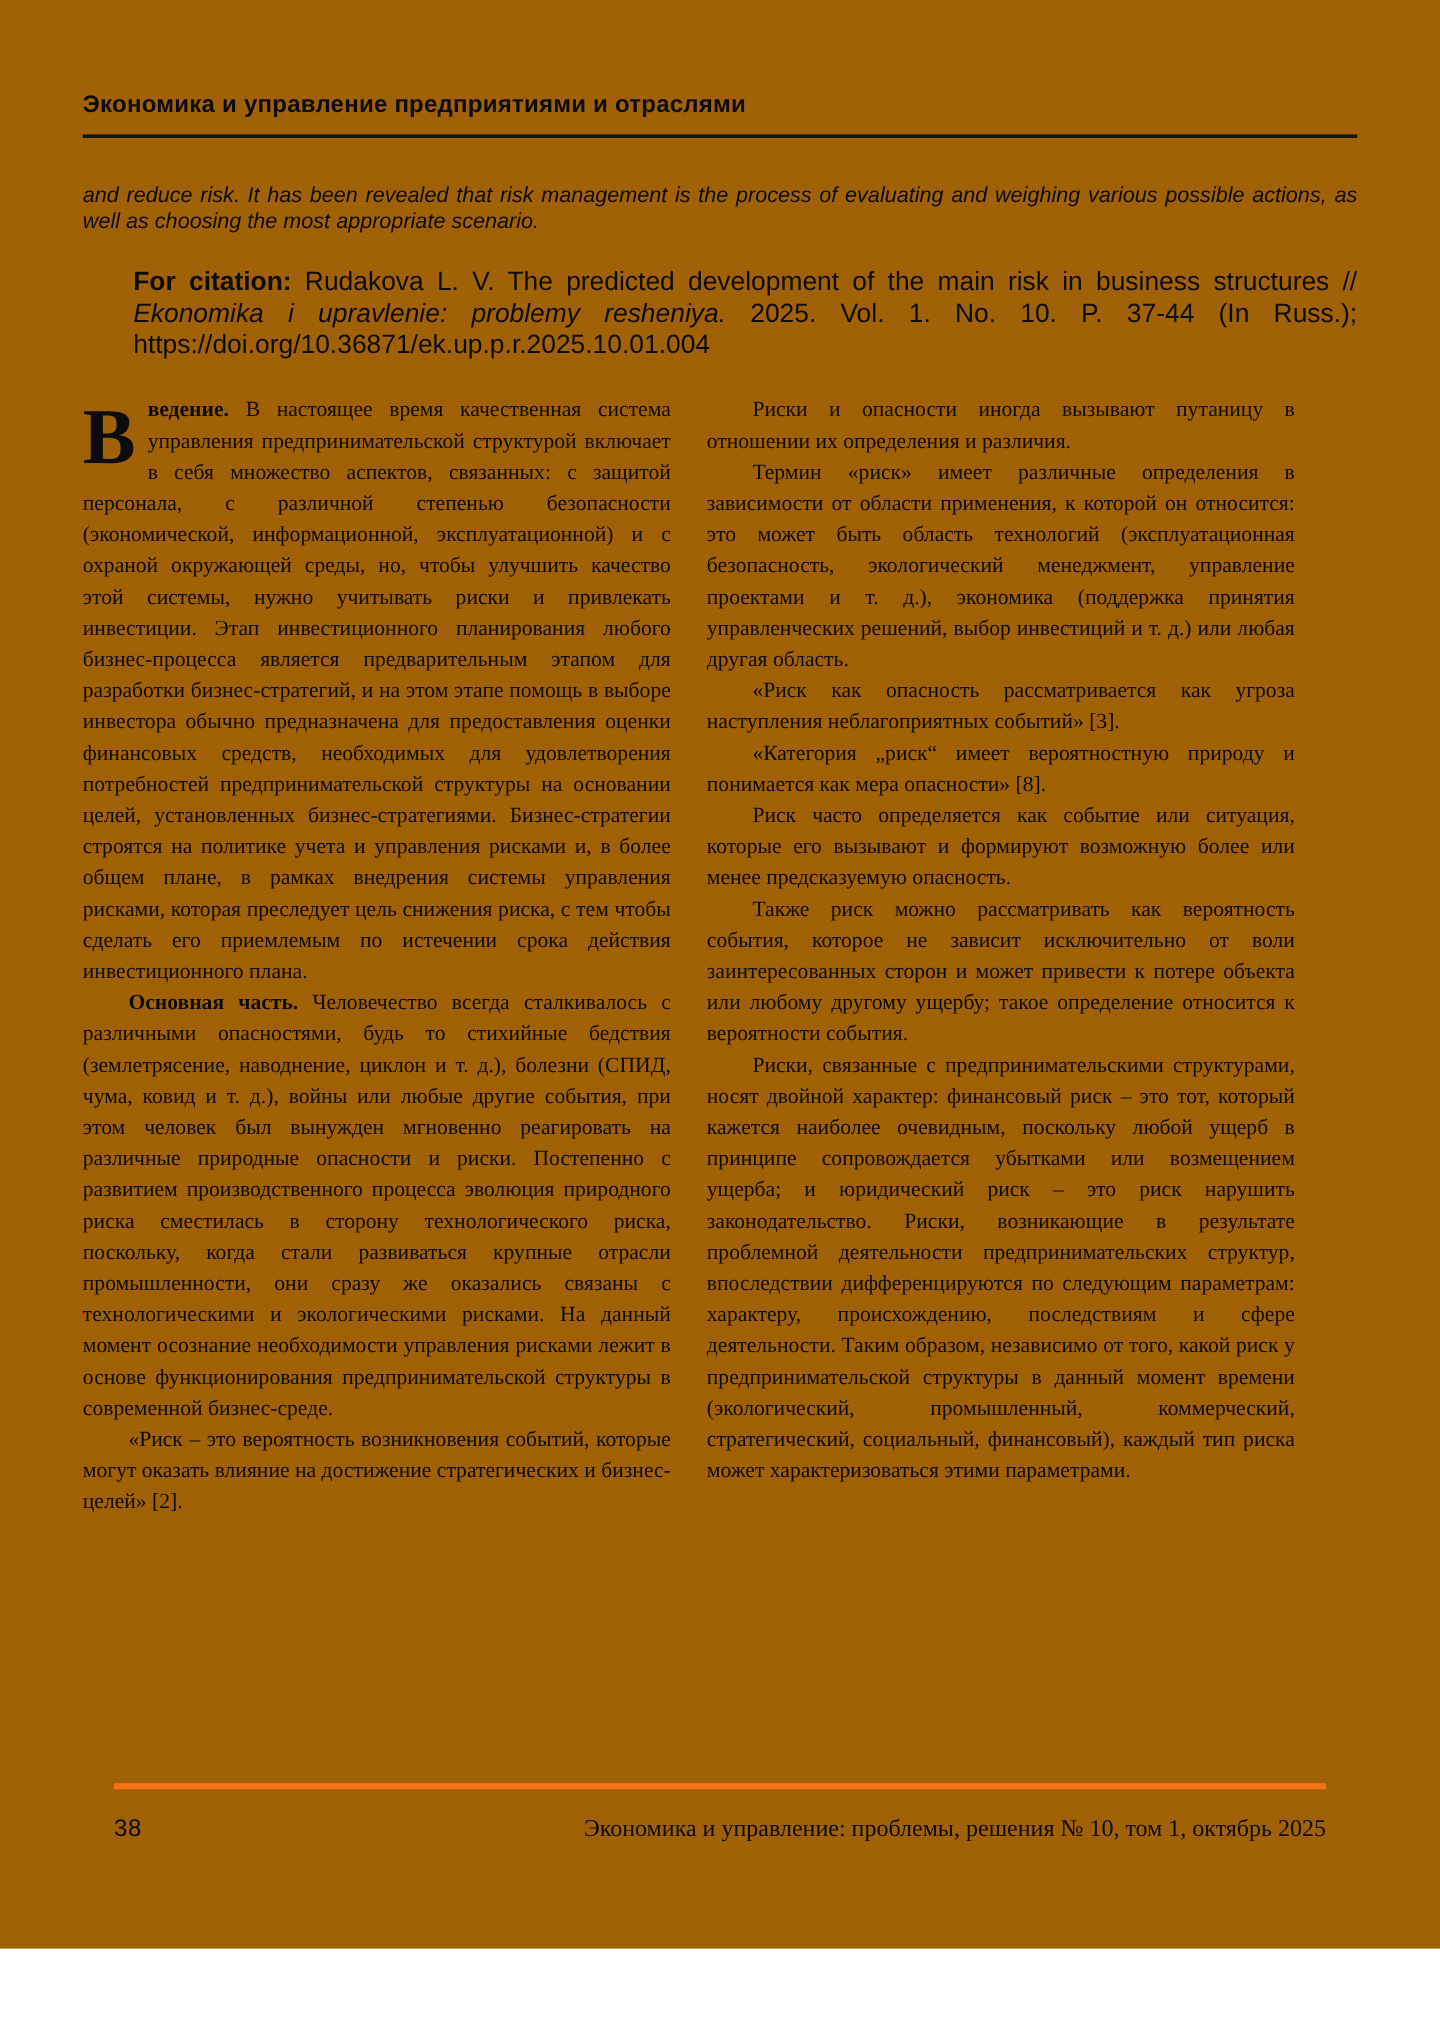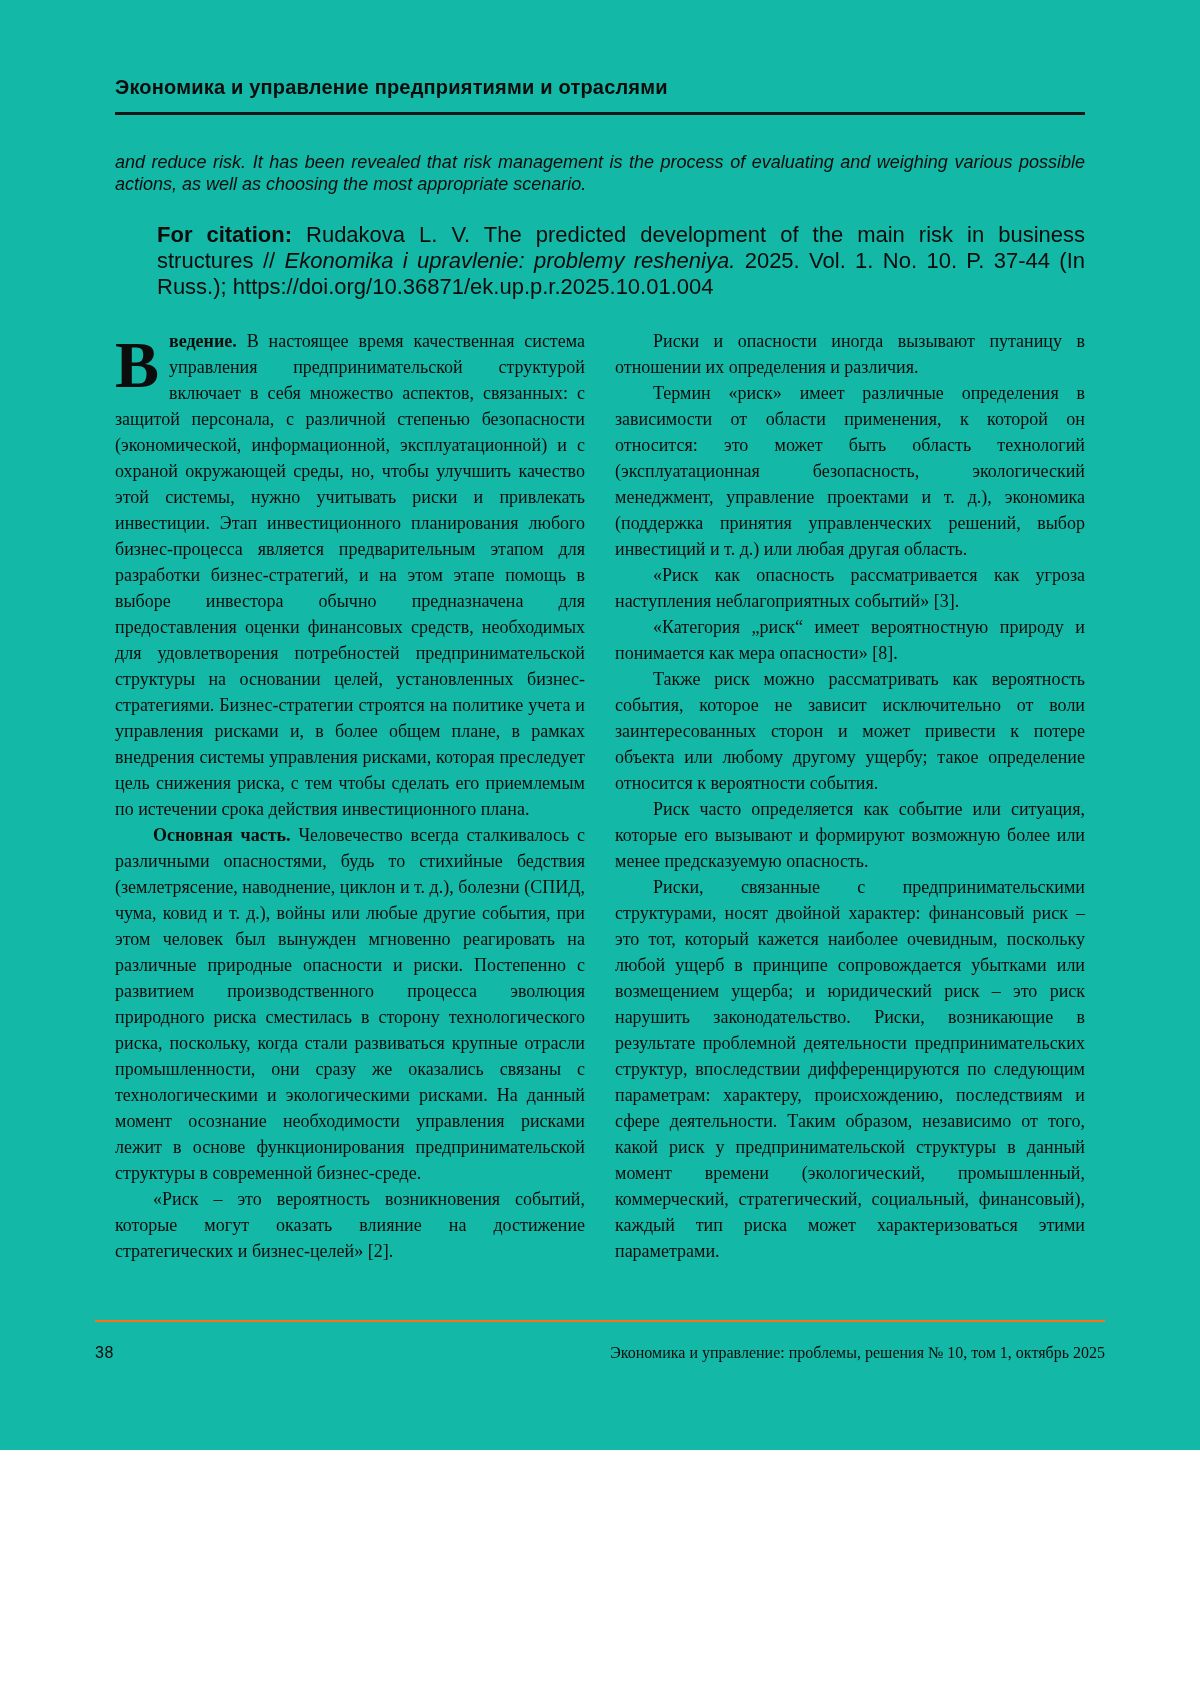--- a/index.html
+++ b/index.html
@@ -1,24 +1,24 @@
 <!DOCTYPE html>
 <html lang="ru"><head>
 <meta charset="utf-8">
 <style>
   html, body { margin: 0; padding: 0; background: #ffffff; }
   .page {
     position: relative;
     width: 1200px;
-    height: 1450px;
+    height: 1624px;
     margin: 0 auto;
-    background: #14b8a6;
+    background: #a16207;
     color: #0c0c0c;
     box-sizing: border-box;
-    padding: 0 115px;
+    padding: 0 69px;
     overflow: hidden;
   }
   
   .running-head {
     margin-top: 76px;
     border-bottom: 3px solid #161616;
     padding-bottom: 13px;
   }
   .running-head-title {
     font-family: "Liberation Sans", sans-serif;
@@ -70,27 +70,27 @@
     font-size: 66px;
     line-height: 58px;
     padding: 8px 10px 6px 0;
   }
   
   .footer {
     position: absolute;
     left: 95px;
     right: 95px;
     bottom: 88px;
-    border-top: 2px solid #f97316;
+    border-top: 5px solid #f97316;
     padding-top: 22px;
     display: flex;
     justify-content: space-between;
     align-items: baseline;
     font-family: "Liberation Sans", sans-serif;
-    font-size: 16px;
+    font-size: 20px;
   }
   .page-number { letter-spacing: 0.5px; }
   .journal-line { text-align: right; font-family: Liberation Serif, serif; }
 </style>
 </head>
 <body>
 
 <div class="page">
 
   <header class="running-head">
@@ -109,22 +109,22 @@
     <div class="column">
         <p class="para dropcap-para"><span class="dropcap">В</span><span class="para-lead">ведение. </span>В настоящее время качественная система управления предпринимательской структурой включает в себя множество аспектов, связанных: с защитой персонала, с различной степенью безопасности (экономической, информационной, эксплуатационной) и с охраной окружающей среды, но, чтобы улучшить качество этой системы, нужно учитывать риски и привлекать инвестиции. Этап инвестиционного планирования любого бизнес-процесса является предварительным этапом для разработки бизнес-стратегий, и на этом этапе помощь в выборе инвестора обычно предназначена для предоставления оценки финансовых средств, необходимых для удовлетворения потребностей предпринимательской структуры на основании целей, установленных бизнес-стратегиями. Бизнес-стратегии строятся на политике учета и управления рисками и, в более общем плане, в рамках внедрения системы управления рисками, которая преследует цель снижения риска, с тем чтобы сделать его приемлемым по истечении срока действия инвестиционного плана.</p>
         <p class="para"><span class="para-lead">Основная часть. </span>Человечество всегда сталкивалось с различными опасностями, будь то стихийные бедствия (землетрясение, наводнение, циклон и т. д.), болезни (СПИД, чума, ковид и т. д.), войны или любые другие события, при этом человек был вынужден мгновенно реагировать на различные природные опасности и риски. Постепенно с развитием производственного процесса эволюция природного риска сместилась в сторону технологического риска, поскольку, когда стали развиваться крупные отрасли промышленности, они сразу же оказались связаны с технологическими и экологическими рисками. На данный момент осознание необходимости управления рисками лежит в основе функционирования предпринимательской структуры в современной бизнес-среде.</p>
         <p class="para">«Риск – это вероятность возникновения событий, которые могут оказать влияние на достижение стратегических и бизнес-целей» [2].</p>
       </div>
     <div class="column">
         <p class="para">Риски и опасности иногда вызывают путаницу в отношении их определения и различия.</p>
         <p class="para">Термин «риск» имеет различные определения в зависимости от области применения, к которой он относится: это может быть область технологий (эксплуатационная безопасность, экологический менеджмент, управление проектами и т. д.), экономика (поддержка принятия управленческих решений, выбор инвестиций и т. д.) или любая другая область.</p>
         <p class="para">«Риск как опасность рассматривается как угроза наступления неблагоприятных событий» [3].</p>
         <p class="para">«Категория „риск“ имеет вероятностную природу и понимается как мера опасности» [8].</p>
+        <p class="para">Риск часто определяется как событие или ситуация, которые его вызывают и формируют возможную более или менее предсказуемую опасность.</p>
         <p class="para">Также риск можно рассматривать как вероятность события, которое не зависит исключительно от воли заинтересованных сторон и может привести к потере объекта или любому другому ущербу; такое определение относится к вероятности события.</p>
-        <p class="para">Риск часто определяется как событие или ситуация, которые его вызывают и формируют возможную более или менее предсказуемую опасность.</p>
         <p class="para">Риски, связанные с предпринимательскими структурами, носят двойной характер: финансовый риск – это тот, который кажется наиболее очевидным, поскольку любой ущерб в принципе сопровождается убытками или возмещением ущерба; и юридический риск – это риск нарушить законодательство. Риски, возникающие в результате проблемной деятельности предпринимательских структур, впоследствии дифференцируются по следующим параметрам: характеру, происхождению, последствиям и сфере деятельности. Таким образом, независимо от того, какой риск у предпринимательской структуры в данный момент времени (экологический, промышленный, коммерческий, стратегический, социальный, финансовый), каждый тип риска может характеризоваться этими параметрами.</p>
       </div>
   </section>
 
   <footer class="footer">
     <span class="page-number">38</span>
     <span class="journal-line">Экономика и управление: проблемы, решения № 10, том 1, октябрь 2025</span>
   </footer>
 
 </div>

